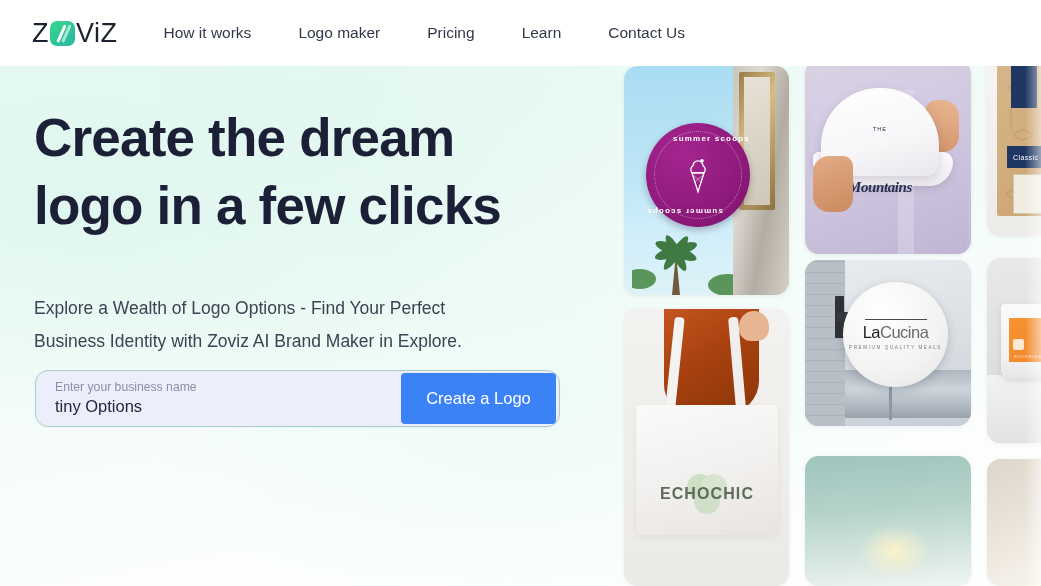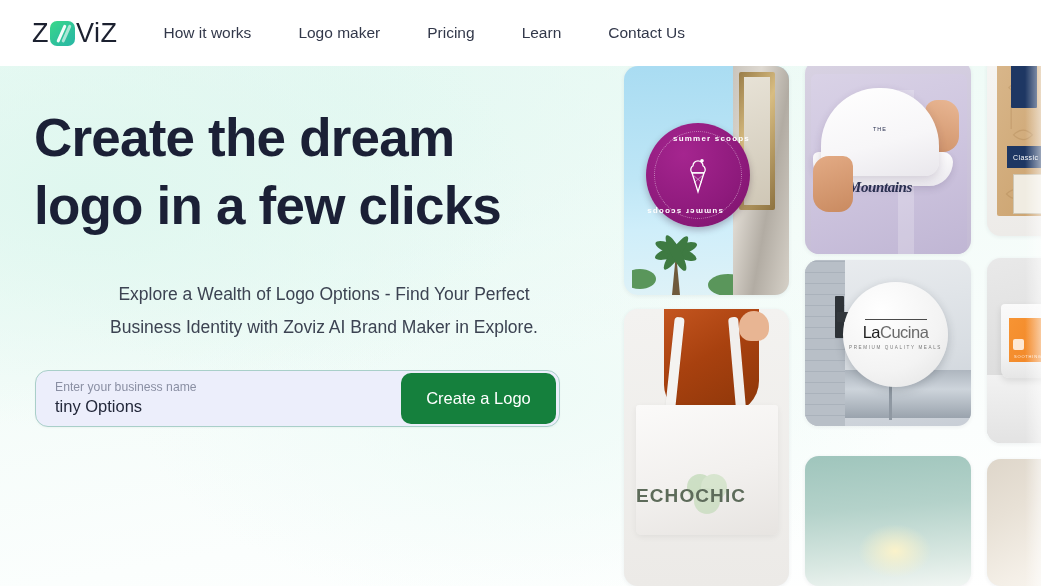--- a/index.html
+++ b/index.html
@@ -77,23 +77,23 @@
   }
 
   
   .hero-copy { position:absolute; left:34px; top:104px; z-index:10; width:580px; }
   .headline {
     font-size:53px; line-height:68px;
     font-weight:bold; color:#1b2036;
     letter-spacing:-0.8px;
   }
   .subhead {
-    margin-top:38px;
+    margin-top:52px;
     font-size:17.5px; line-height:33px;
-    color:#3c4352; font-weight:400;text-align:center;
+    color:#3c4352; font-weight:400;
   }
 
   
   .search-wrap {
     position:absolute; left:35px; top:370px;
     width:525px; height:57px;
     background:#eceefb;
     border:1.6px solid #a9cfc9;
     border-radius:13px;
     display:flex; align-items:center;
@@ -104,23 +104,23 @@
   .field-label {
     font-size:12.2px; color:#8a8fa3; line-height:15px;
     margin-bottom:1px; user-select:none;
   }
   .field-value {
     font-size:16.5px; color:#23283a; line-height:21px;
   }
   .cta-btn {
     width:155px; height:51px;
     margin-right:3px;
-    background:#15803d;
+    background:#3b82f6;
     color:#ffffff;
-    border:none; border-radius:10px;
+    border:none; border-radius:4px;
     font-size:16.5px;
     font-family:"Liberation Sans", sans-serif;
     cursor:pointer;
     display:flex; align-items:center; justify-content:center;
   }
 
   
   .gallery { position:absolute; left:624px; top:66px; width:417px; height:520px; z-index:8; }
   .gcol { position:absolute; top:0; }
   .gcol-1 { left:0;   width:165px; }
@@ -211,22 +211,22 @@
     border-radius:3px 3px 5px 5px;
     box-shadow:0 2px 6px rgba(0,0,0,.06);
   }
   .echo-leaf {
     position:absolute; left:50%; top:66px;
     transform:translateX(-50%);
     width:46px; height:44px; opacity:.42;
   }
   .echo-word {
     position:absolute; left:0; top:80px; width:100%;
-    text-align:left; color:#5d6b5a;
-    font-size:19px; font-weight:bold; letter-spacing:1.1px;
+    text-align:center; color:#5d6b5a;
+    font-size:16px; font-weight:bold; letter-spacing:1.1px;
   }
 
   
   .cap-bg { position:absolute; inset:0; background:linear-gradient(165deg,#d8d2e2 0%,#cfc8dd 45%,#c3bad4 100%); }
   .cap-shirt {
     position:absolute; left:6px; top:14px; right:4px; bottom:0;
     background:linear-gradient(160deg,#d9d2e6 0%,#cec5df 50%,#c0b6d4 100%);
     border-radius:6px;
   }
   .cap-placket {

